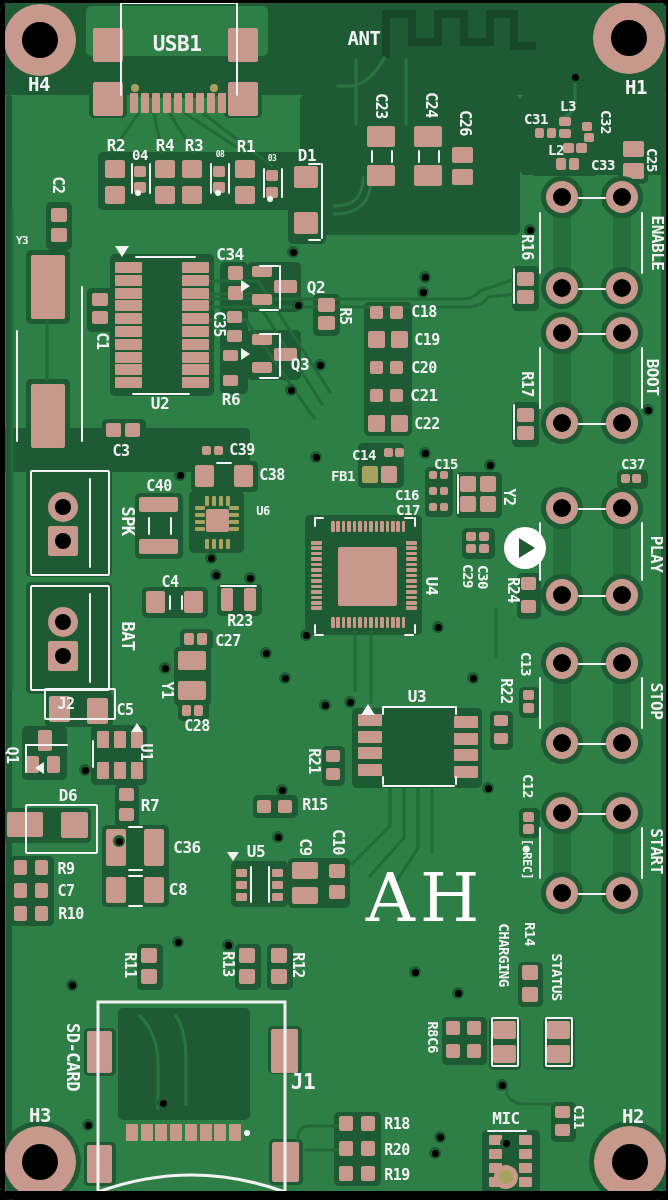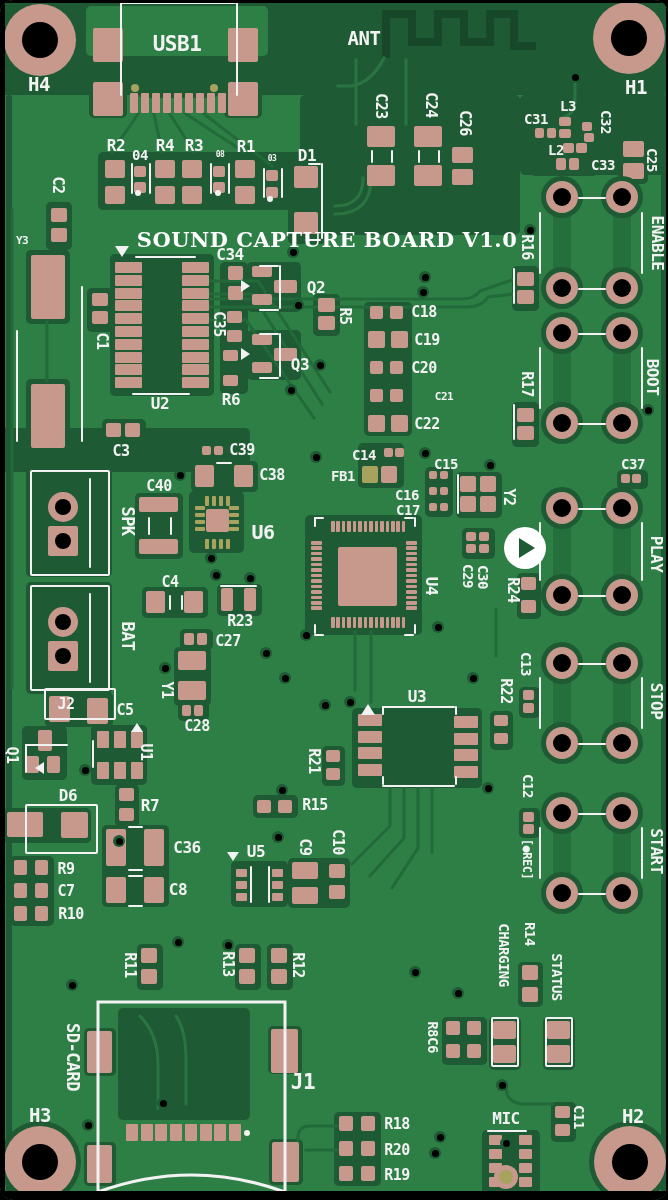--- a/index.html
+++ b/index.html
@@ -11,21 +11,21 @@
   svg{position:absolute;left:0;top:0;}
   #title-label,#logo-label{position:absolute;color:#fff;white-space:nowrap;transform:translate(-50%,-50%);z-index:40;}
   #title-label{font-family:"DejaVu Serif",serif;font-weight:bold;font-size:21px;letter-spacing:0.5px;}
   #logo-label{font-family:"DejaVu Serif",serif;font-weight:400;font-size:68px;letter-spacing:5px;}
 </style>
 </head>
 <body>
 
 <div id="stage">
   <div id="pcb">
-    <div id="title-label" style="left: 327px; top: 239px;">SOUND CAPTURE BOARD V1.0</div>
+    <div id="logo-label" style="left: 425px; top: 897px;">AH</div>
   <div style="left: 0px; top: 0px; width: 668px; height: 95px; background: rgb(30, 90, 51); border-radius: 5px;"></div>
       <div style="left: 300px; top: 95px; width: 220px; height: 140px; background: rgb(30, 90, 51); border-radius: 5px;"></div>
       <div style="left: 520px; top: 95px; width: 148px; height: 80px; background: rgb(30, 90, 51); border-radius: 5px;"></div>
       <div style="left: 661px; top: 95px; width: 7px; height: 1097px; background: rgb(30, 90, 51); border-radius: 5px;"></div>
       <div style="left: 6px; top: 95px; width: 6px; height: 1097px; background: rgb(30, 90, 51); border-radius: 5px;"></div>
       <div style="left: 0px; top: 428px; width: 250px; height: 44px; background: rgb(30, 90, 51); border-radius: 5px;"></div>
       <div style="left: 118px; top: 1008px; width: 132px; height: 112px; background: rgb(30, 90, 51); border-radius: 5px;"></div>
       <div style="left: 98px; top: 152px; width: 226px; height: 58px; background: rgb(30, 90, 51); border-radius: 5px;"></div>
       <div style="left: 288px; top: 158px; width: 38px; height: 86px; background: rgb(30, 90, 51); border-radius: 5px;"></div>
       <div style="left: 46px; top: 202px; width: 26px; height: 48px; background: rgb(30, 90, 51); border-radius: 5px;"></div>
@@ -754,28 +754,28 @@
       <div class="lbl" style="left: 316px; top: 288px; font-size: 16px;">Q2</div>
       <div class="lbl lblv" style="left: 344px; top: 316px; font-size: 15px;">R5</div>
       <div class="lbl lblv" style="left: 101px; top: 341px; font-size: 15px;">C1</div>
       <div class="lbl lblv" style="left: 218px; top: 324px; font-size: 15px;">C35</div>
       <div class="lbl" style="left: 300px; top: 365px; font-size: 16px;">Q3</div>
       <div class="lbl" style="left: 160px; top: 404px; font-size: 16px;">U2</div>
       <div class="lbl" style="left: 231px; top: 400px; font-size: 16px;">R6</div>
       <div class="lbl" style="left: 424px; top: 312px; font-size: 15px;">C18</div>
       <div class="lbl" style="left: 427px; top: 340px; font-size: 15px;">C19</div>
       <div class="lbl" style="left: 424px; top: 368px; font-size: 15px;">C20</div>
-      <div class="lbl" style="left: 424px; top: 396px; font-size: 11px; margin-left: 20px;">C21</div>
+      <div class="lbl" style="left: 424px; top: 396px; font-size: 16px;">C21</div>
       <div class="lbl" style="left: 427px; top: 424px; font-size: 15px;">C22</div>
       <div class="lbl" style="left: 121px; top: 451px; font-size: 15px;">C3</div>
       <div class="lbl" style="left: 242px; top: 450px; font-size: 15px;">C39</div>
       <div class="lbl" style="left: 272px; top: 475px; font-size: 15px;">C38</div>
       <div class="lbl" style="left: 159px; top: 486px; font-size: 15px;">C40</div>
       <div class="lbl lblv" style="left: 127px; top: 521px; font-size: 17px;">SPK</div>
-      <div class="lbl" style="left: 263px; top: 532px; font-size: 20px;">U6</div>
+      <div class="lbl" style="left: 263px; top: 511px; font-size: 12px;">U6</div>
       <div class="lbl" style="left: 364px; top: 455px; font-size: 14px;">C14</div>
       <div class="lbl" style="left: 343px; top: 476px; font-size: 14px;">FB1</div>
       <div class="lbl" style="left: 446px; top: 464px; font-size: 14px;">C15</div>
       <div class="lbl" style="left: 407px; top: 495px; font-size: 14px;">C16</div>
       <div class="lbl" style="left: 408px; top: 510px; font-size: 14px;">C17</div>
       <div class="lbl lblv" style="left: 508px; top: 497px; font-size: 15px;">Y2</div>
       <div class="lbl" style="left: 633px; top: 464px; font-size: 14px;">C37</div>
       <div class="lbl lblv" style="left: 656px; top: 554px; font-size: 16px;">PLAY</div>
       <div class="lbl lblv" style="left: 468px; top: 576px; font-size: 14px;">C29</div>
       <div class="lbl lblv" style="left: 483px; top: 577px; font-size: 14px;">C30</div>

